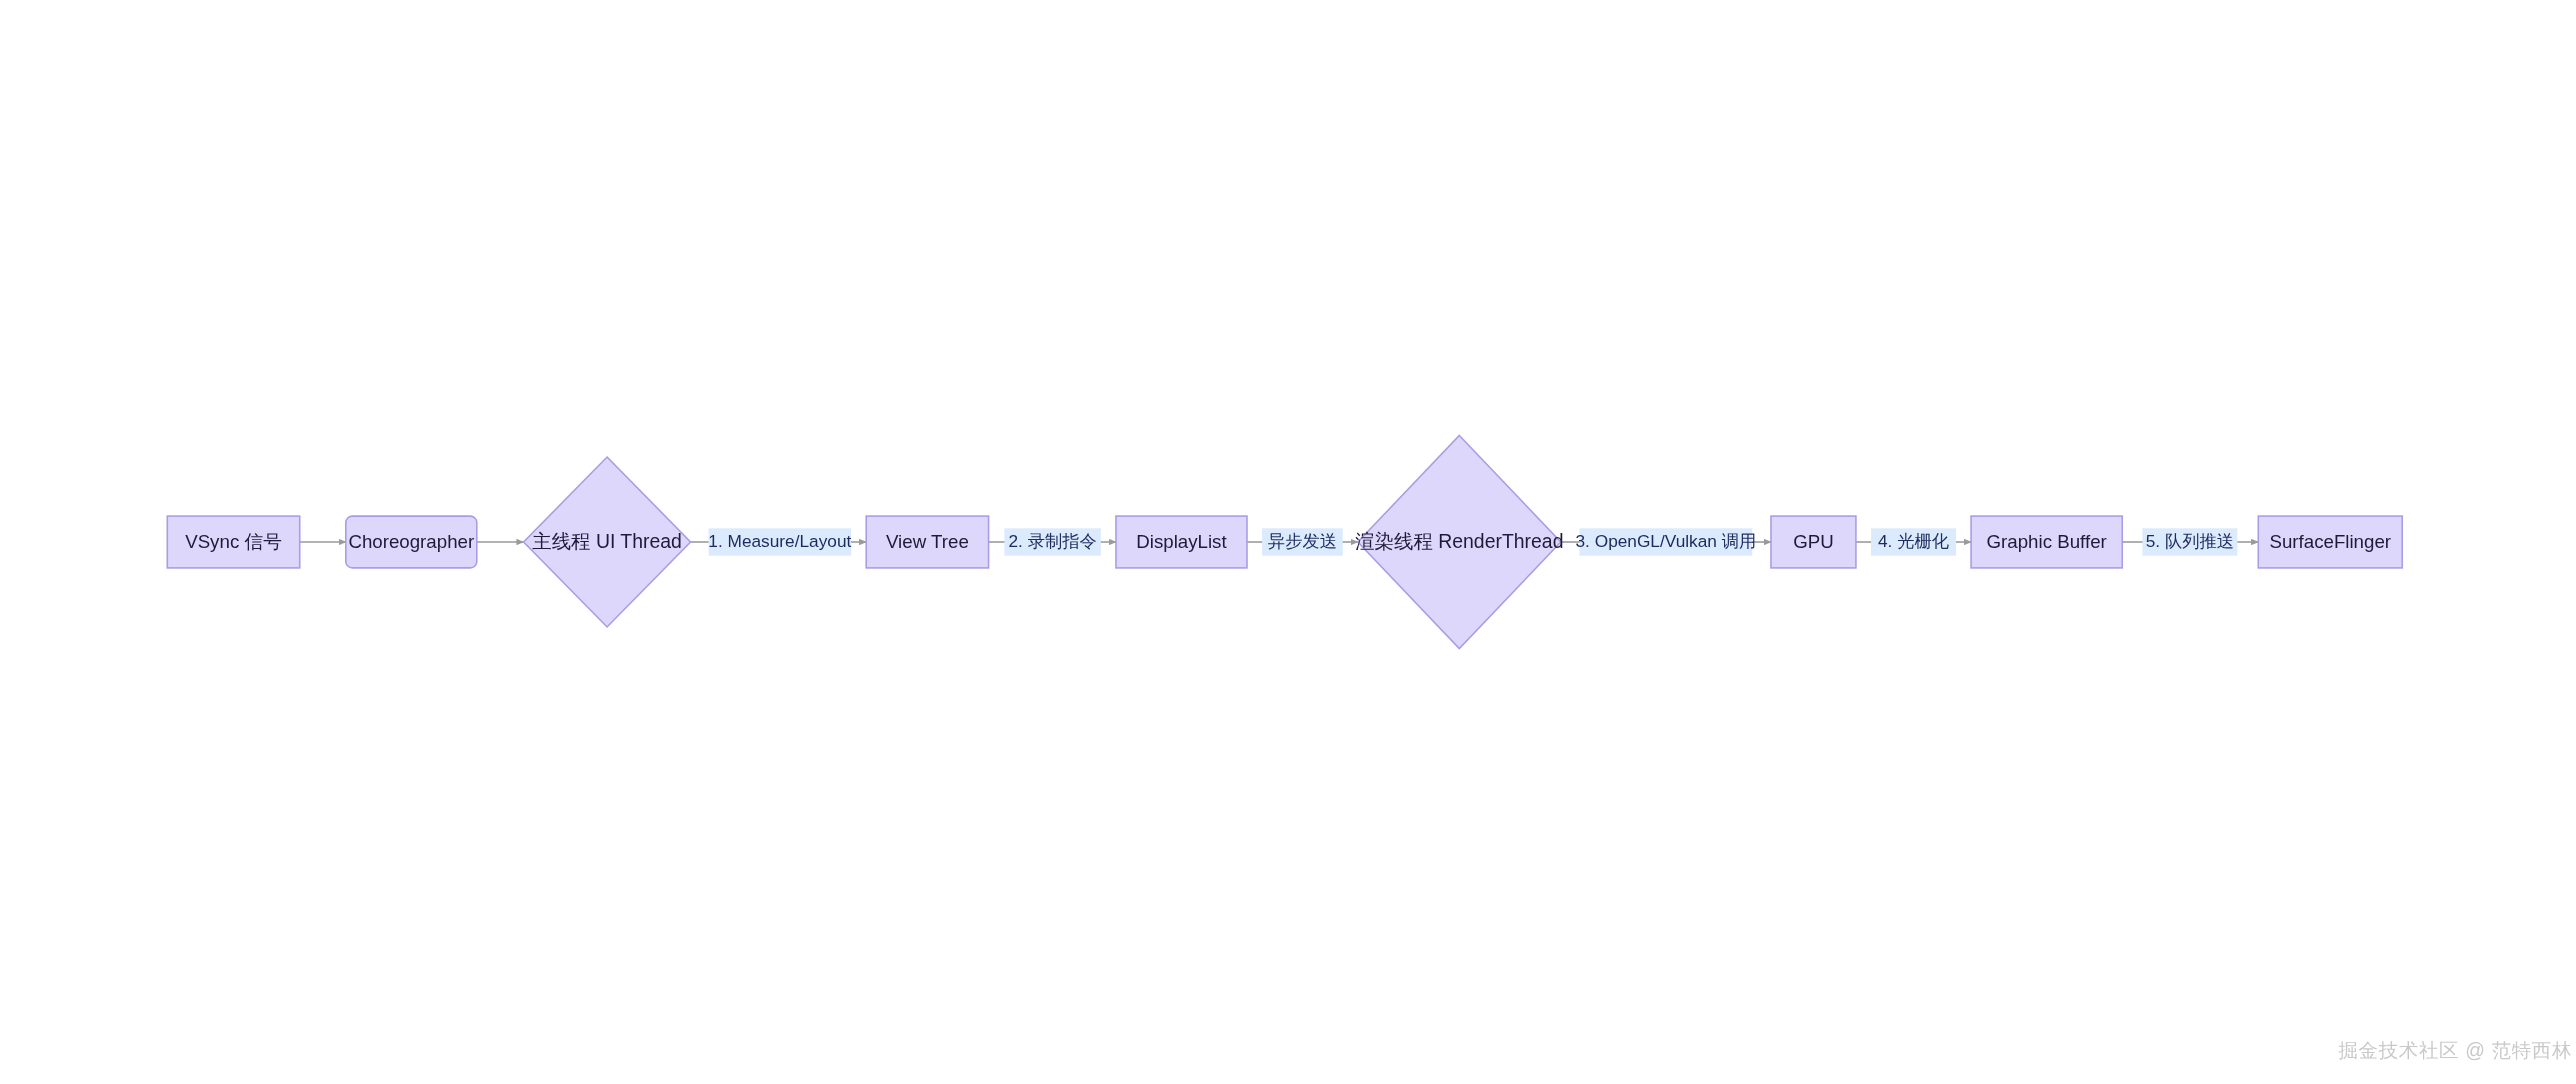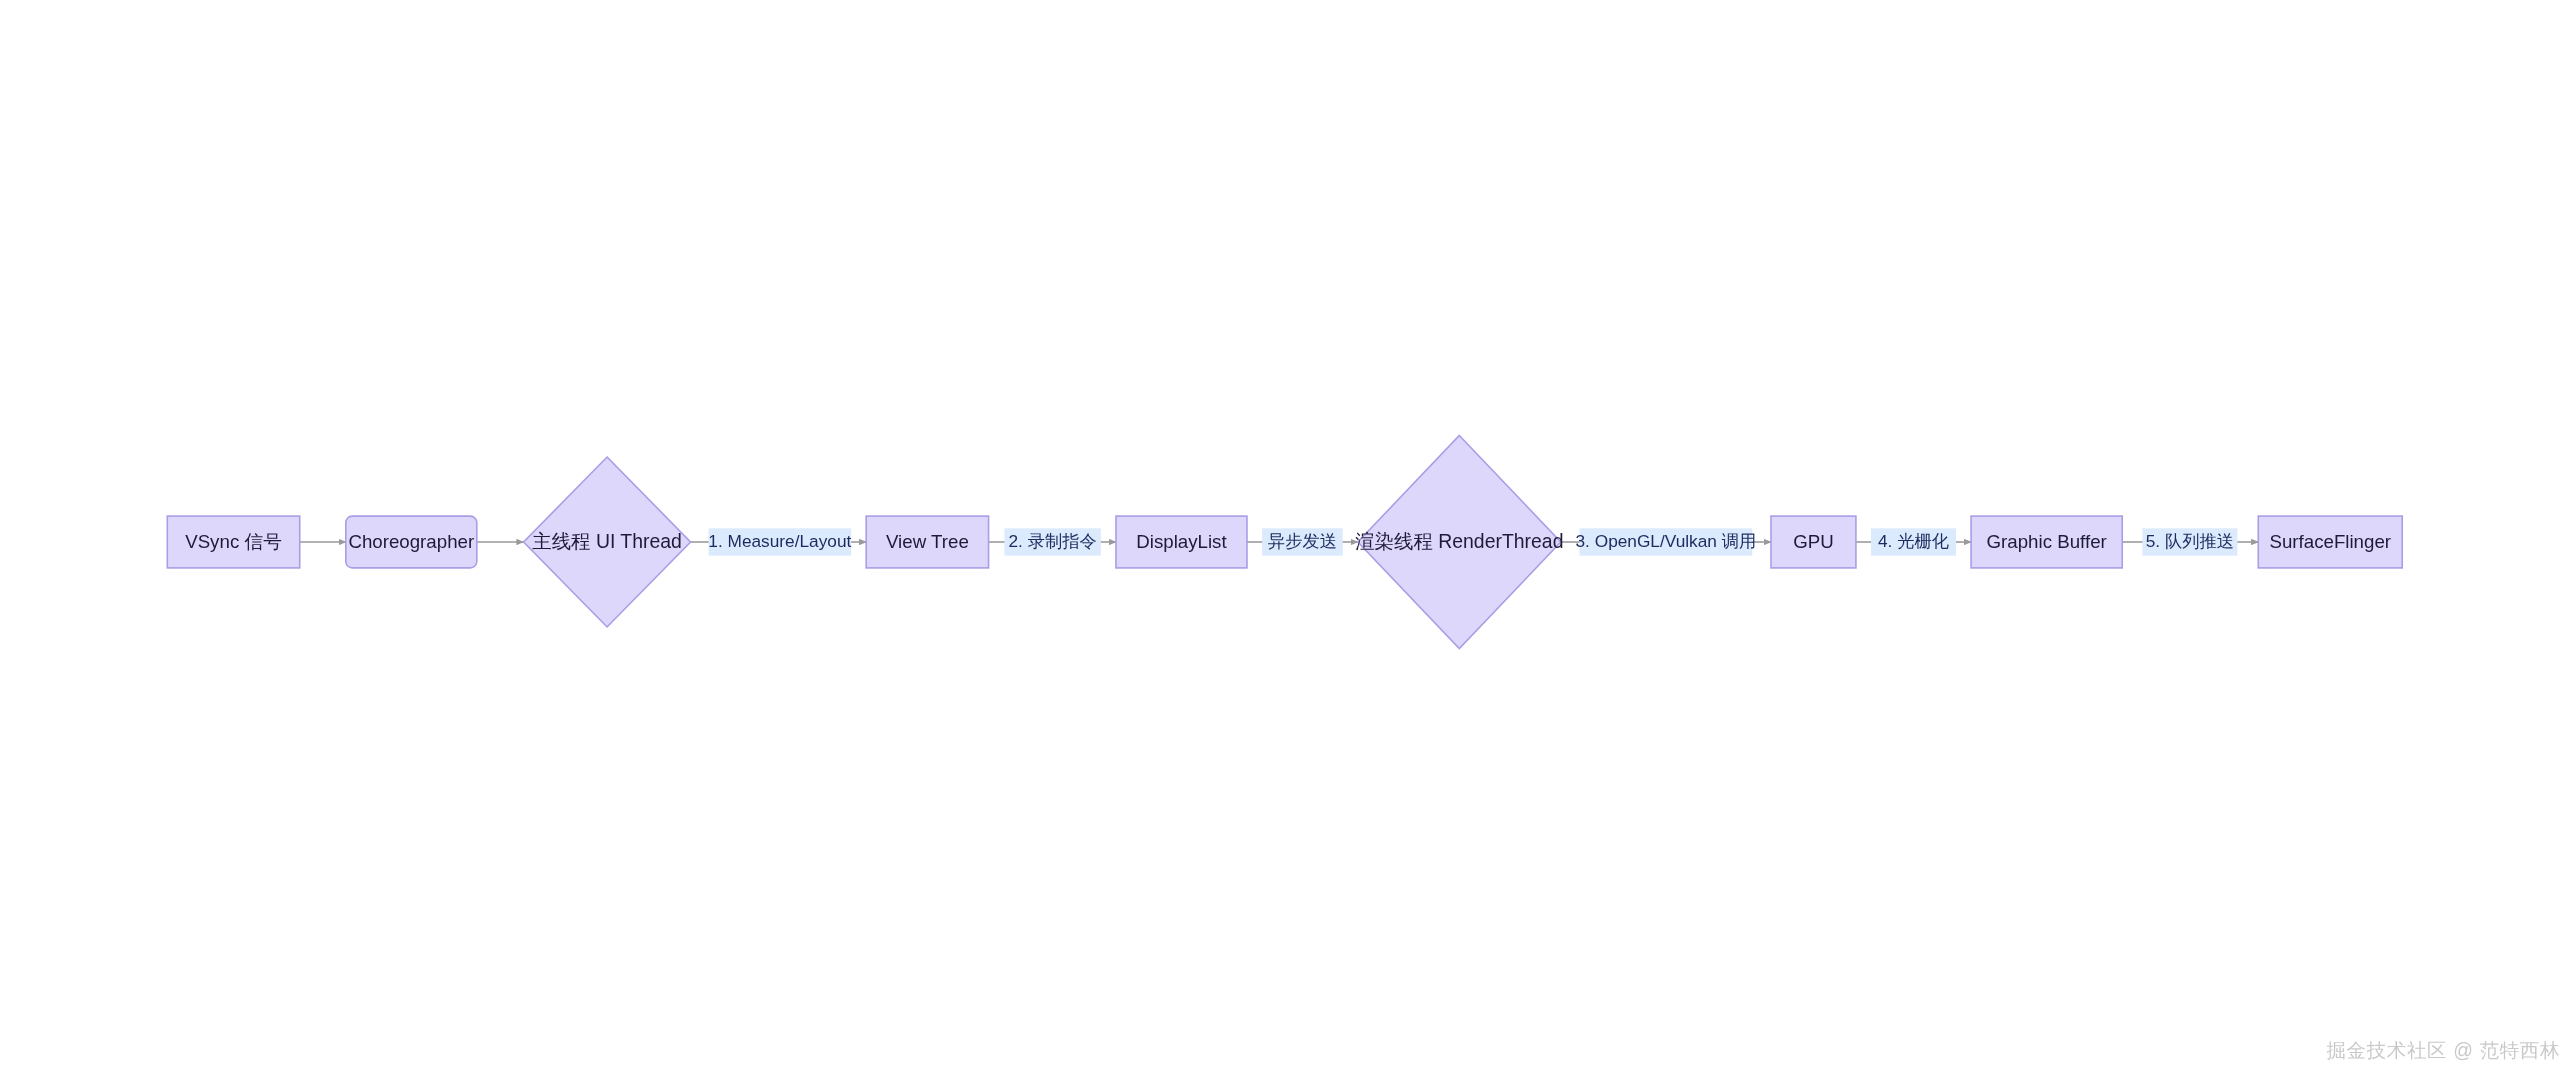--- a/index.html
+++ b/index.html
@@ -48,21 +48,21 @@
   }
   .edge-label-text {
     font-family: "Liberation Sans", "DejaVu Sans", sans-serif;
     font-size: 24px;
     fill: #1c2a5e;
     text-anchor: middle;
     dominant-baseline: middle;
   }
   .watermark {
     position: absolute;
-    right: 16px;
+    right: 4px;
     bottom: 20px;
     font-family: "Liberation Sans", "DejaVu Sans", sans-serif;
     font-size: 19.4px;
     color: #c9c9c9;
     letter-spacing: 0.7px;
     white-space: nowrap;
   }
 </style>
 </head>
 <body>

